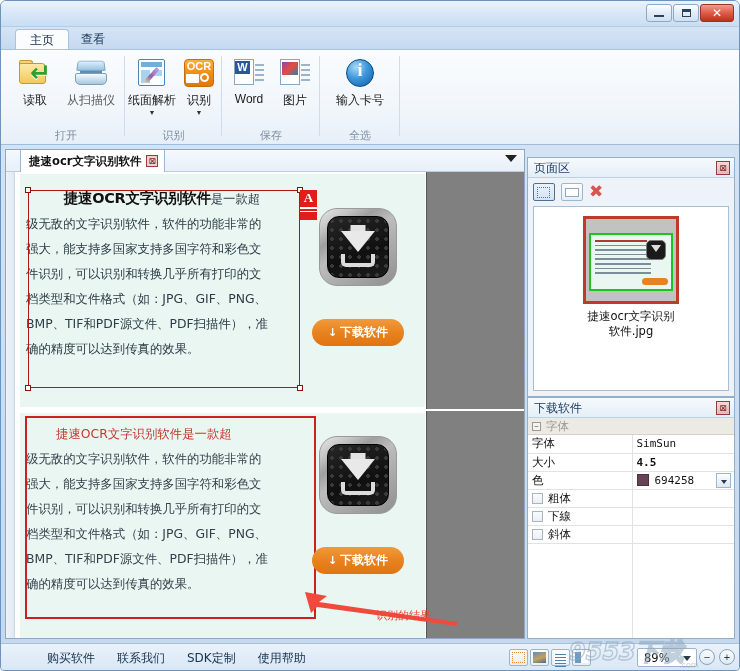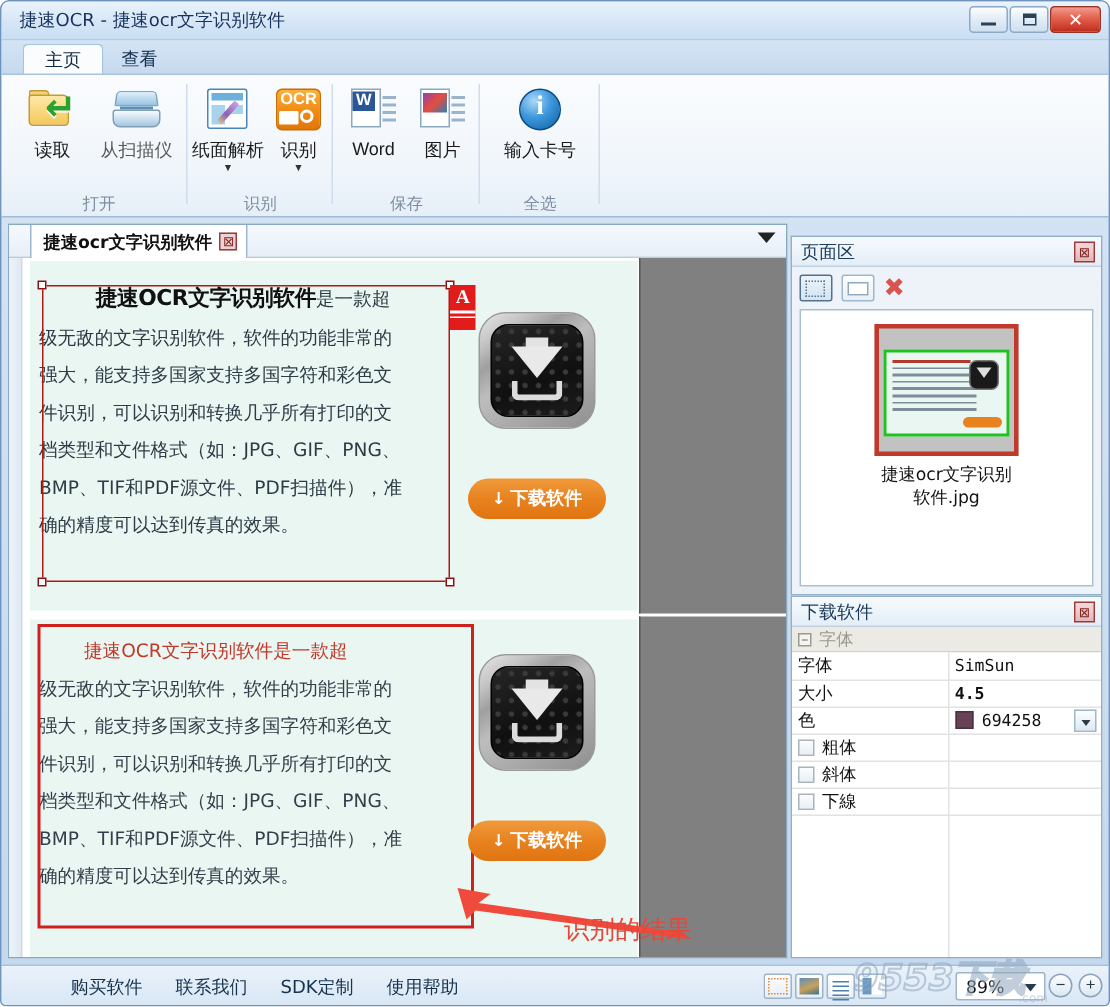--- a/index.html
+++ b/index.html
@@ -289,21 +289,21 @@
   
   #ocr-block .line { color:#333f4a; }
   #ocr-block .line.first { text-align:left; text-indent:30px; color:#c0392b; }
   .ink-red { color:#b03a2e; } .ink-blue { color:#2e5c86; }
   .ink-teal { color:#2d6e6e; }
   .ink-ser { font-family:"Liberation Serif","DejaVu Serif",serif; }
 
   
   #annot-arrow { position:absolute; left:296px; top:585px; width:170px; height:40px; pointer-events:none; }
   #annot-label {
-    position:absolute; left:375px; top:607px; font-size:17px; color:#e4483a;
+    position:absolute; left:375px; top:607px; font-size:11px; color:#e4483a;
     font-family:"DejaVu Sans","Liberation Sans",sans-serif; white-space:nowrap;
   }
 
   
   .side-panel { position:absolute; right:4px; background:#eef3f9; border:1px solid #93b0cb; }
   .sp-head {
     position:relative; height:20px;
     background: linear-gradient(180deg,#f6fafd 0%, #e4eef7 100%);
     border-bottom:1px solid #bed1e3;
   }
@@ -449,21 +449,20 @@
     position:absolute; right:2px; bottom:0px; width:170px; height:34px;
     pointer-events:none; opacity:.55;
   }
 </style>
 </head>
 <body>
 
 <div id="app-window">
 
   <div id="title-bar">
-    <div id="window-title">捷速OCR - 捷速ocr文字识别软件</div>
     <div id="win-controls">
       <div class="win-btn">
           <div class="minbox"></div>
         </div>
       <div class="win-btn">
           <div class="maxbox"></div>
         </div>
       <div class="win-btn close">✕</div>
     </div>
   </div>
@@ -720,25 +719,25 @@
         <td class="v" style="position:relative;">
           <span class="swatch" style="background: rgb(105, 66, 88);"></span><span>694258</span>
           <span class="combo-arrow"></span>
         </td>
       </tr>
       <tr>
         <td class="k"><span class="chk"></span><span>粗体</span></td>
         <td class="v"></td>
       </tr>
       <tr>
-        <td class="k"><span class="chk"></span><span>斜体</span></td>
+        <td class="k"><span class="chk"></span><span>下線</span></td>
         <td class="v"></td>
       </tr>
       <tr>
-        <td class="k"><span class="chk"></span><span>下線</span></td>
+        <td class="k"><span class="chk"></span><span>斜体</span></td>
         <td class="v"></td>
       </tr>
       <tr>
         <td class="k"><span class="chk"></span><span>取消线</span></td>
         <td class="v"></td>
       </tr>
     </tbody>
       </table>
     <div id="prop-blank">
         <div class="divline"></div>

